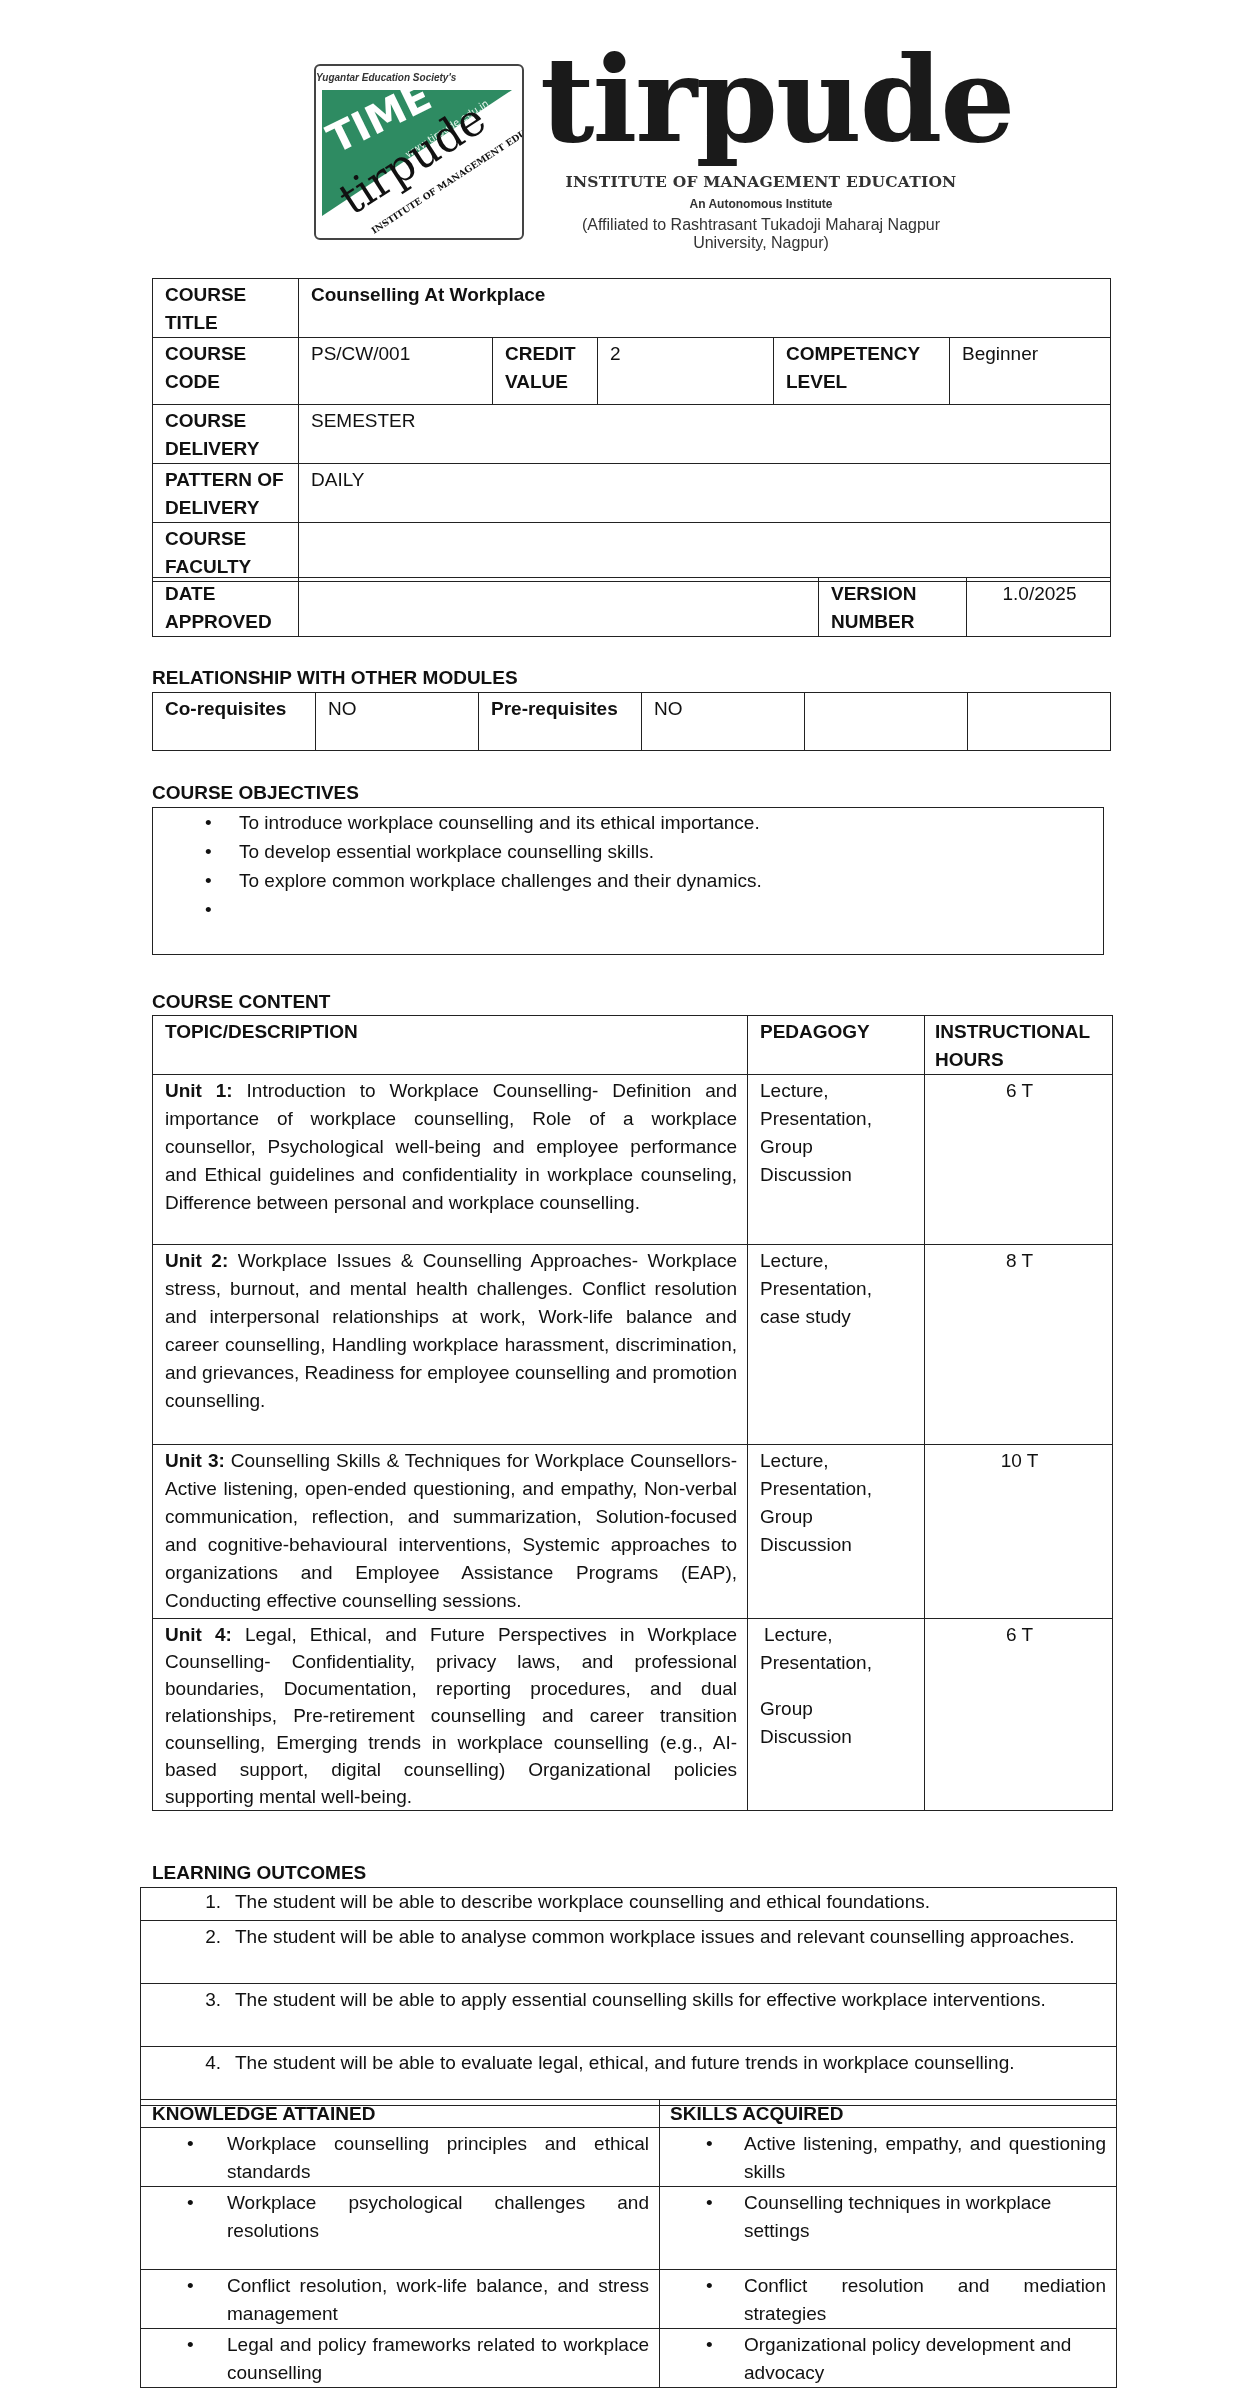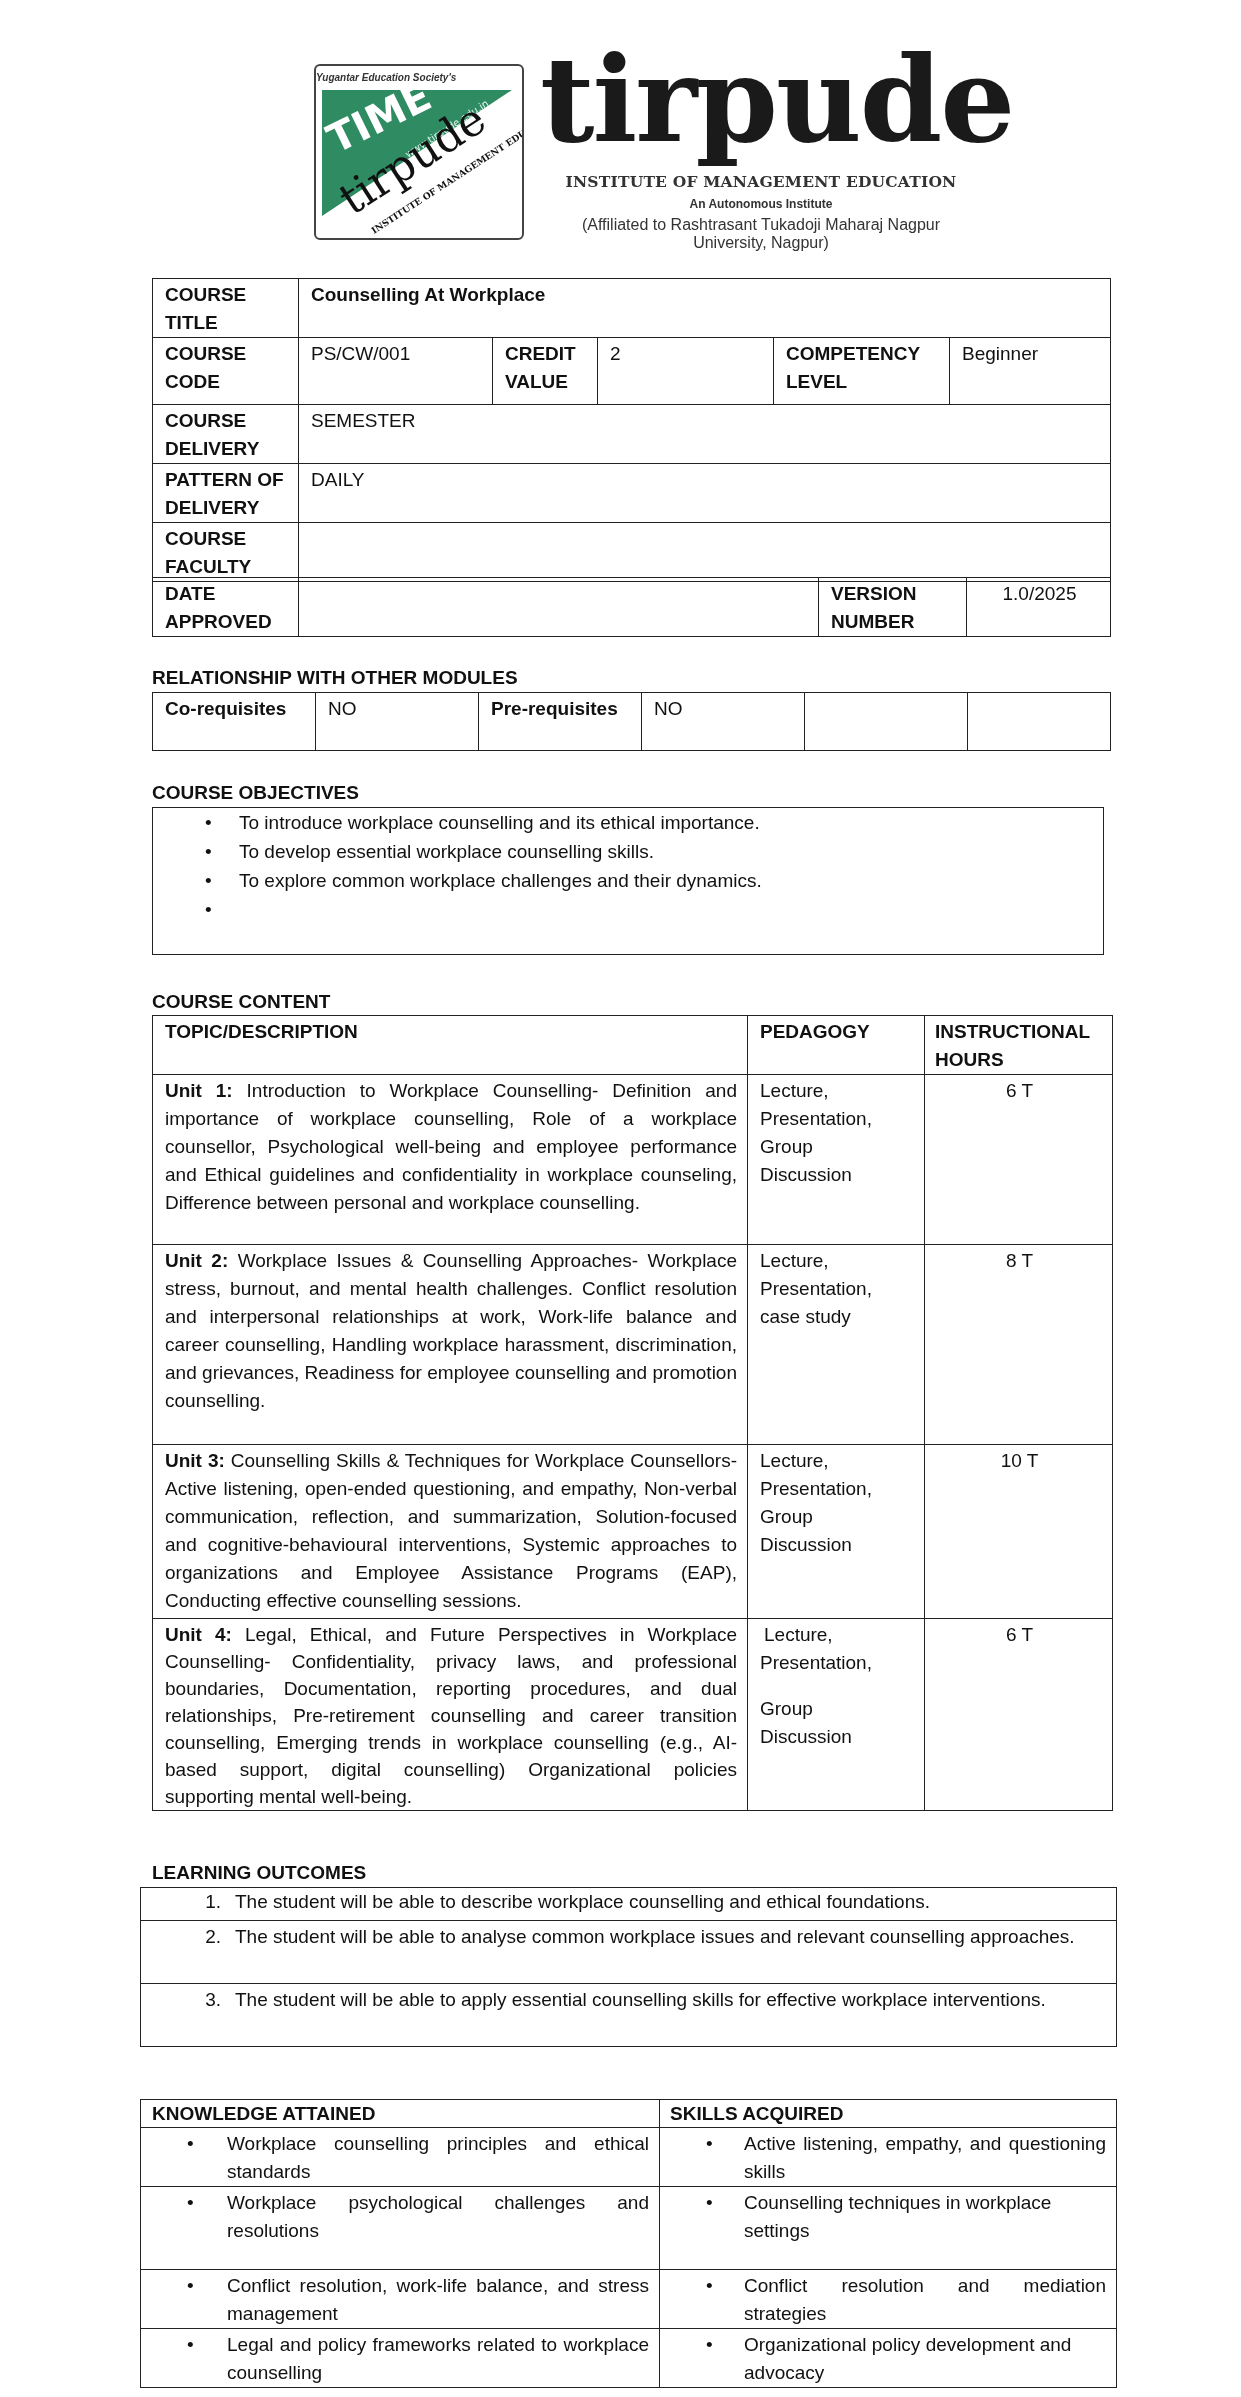--- a/index.html
+++ b/index.html
@@ -215,20 +215,23 @@
   <tbody>
       <tr style="height:33px">
     <td class="lo-cell" style="padding-top:0"><span class="lo-num">1.</span><span class="lo-text">The student will be able to describe workplace counselling and ethical foundations.</span></td>
   </tr>
   <tr style="height:63px">
     <td class="lo-cell"><span class="lo-num">2.</span><span class="lo-text">The student will be able to analyse common workplace issues and relevant counselling approaches.</span></td>
   </tr>
   <tr style="height:63px">
     <td class="lo-cell"><span class="lo-num">3.</span><span class="lo-text">The student will be able to apply essential counselling skills for effective workplace interventions.</span></td>
   </tr>
+  <tr style="height:59px">
+    <td class="lo-cell"><span class="lo-num">4.</span><span class="lo-text">The student will be able to evaluate legal, ethical, and future trends in workplace counselling.</span></td>
+  </tr>
 </tbody>
   </table>
 <table style="left:140px; top:2099px; width:976px;">
   <colgroup>
       <col style="width:519px">
       <col style="width:457px">
     </colgroup>
   <tbody>
       <tr style="height:28px">
     <th class="b" style="padding:0 0 0 11px; line-height:27px">KNOWLEDGE ATTAINED</th>

